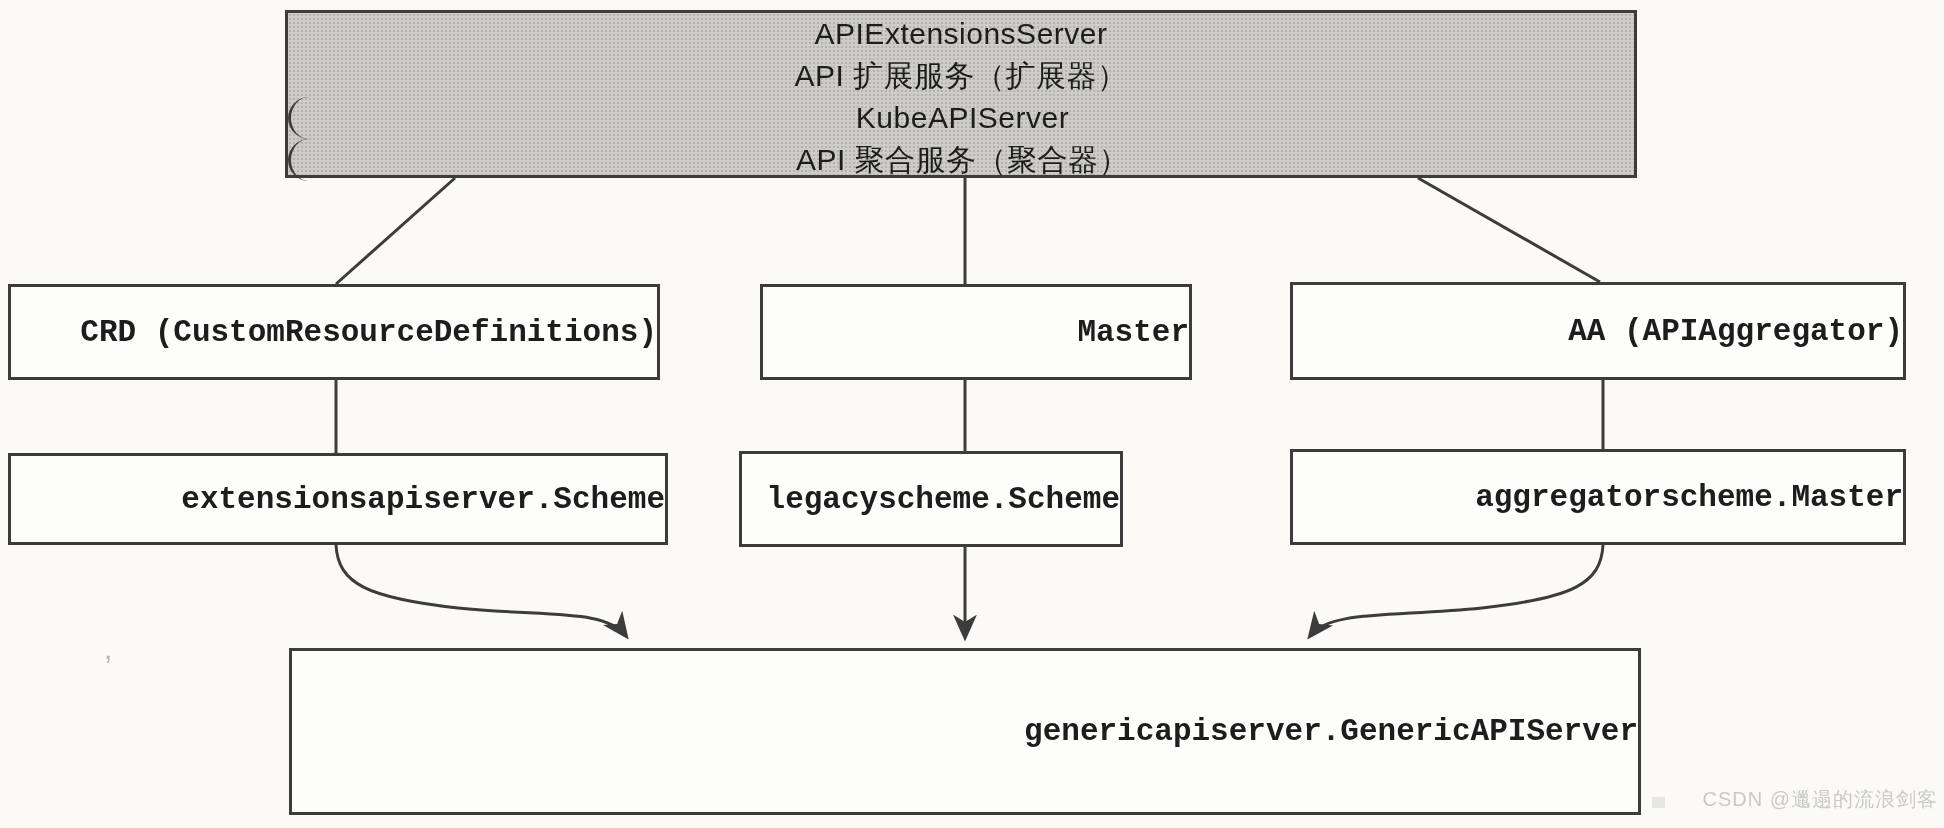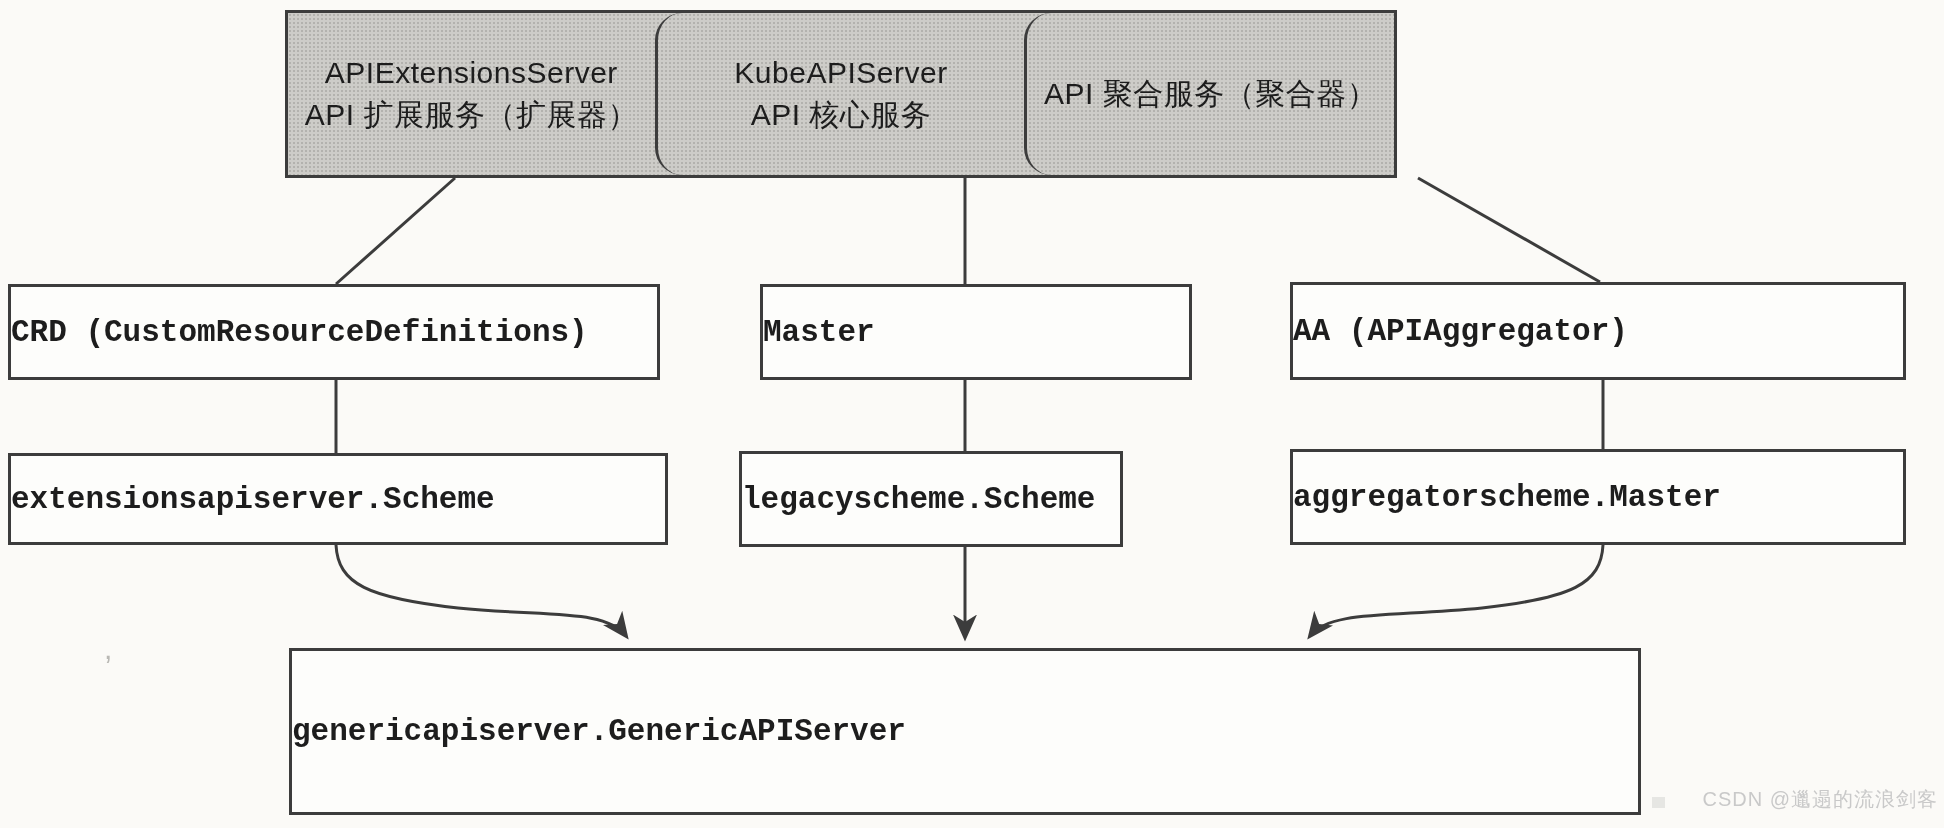--- a/index.html
+++ b/index.html
@@ -15,39 +15,40 @@
   body{background:#ffffff;font-family:"Liberation Sans",sans-serif;}
   .canvas{
     position:relative;width:1944px;height:828px;
     background:var(--page-bg);overflow:hidden;
   }
   svg.connectors{position:absolute;left:0;top:0;width:1944px;height:828px;}
   .connector{stroke:var(--border);stroke-width:3;fill:none;}
   .arrowhead-fill{fill:var(--border);}
 
   .top-band{
-    position:absolute;left:285px;top:10px;width:1112px;height:168px;
+    position:absolute;left:285px;top:10px;width:1352px;height:168px;
     border:3px solid var(--border);
     background-color:var(--band-fill);
     background-image:radial-gradient(circle,var(--band-dot) 1px,transparent 1.3px);
     background-size:4px 4px;
     display:flex;
+    flex-direction:column;
   }
   .band-section{
     flex:1 1 0;display:flex;flex-direction:column;
     align-items:center;justify-content:center;
     font-size:30px;line-height:42px;color:var(--text);
     text-align:center;letter-spacing:0.5px;
   }
   .band-section + .band-section{border-left:3px solid var(--border);border-radius:27px;}
 
   .node{
     position:absolute;border:3px solid var(--border);
     background:var(--box-fill);
-    display:flex;align-items:center;justify-content:flex-start;
+    display:flex;align-items:center;justify-content:flex-end;
     font-family:"Liberation Mono","DejaVu Sans Mono",monospace;
     font-weight:700;font-size:31px;color:var(--text);
     white-space:nowrap;
   }
   .node-crd   {left:8px;   top:284px;width:652px;height:96px;}
   .node-master{left:760px; top:284px;width:432px;height:96px;}
   .node-aa    {left:1290px;top:282px;width:616px;height:98px;}
   .node-ext   {left:8px;   top:453px;width:660px;height:92px;}
   .node-legacy{left:739px; top:451px;width:384px;height:96px;}
   .node-agg   {left:1290px;top:449px;width:616px;height:96px;}
@@ -91,21 +92,20 @@
     <path class="connector" marker-end="url(#arrow)" d="M 1603 545 C 1601 584, 1572 598, 1482 608 C 1392 617, 1330 610, 1310 636"></path>
   </svg>
 
   <div class="top-band">
     <div class="band-section">
       <span>APIExtensionsServer</span>
       <span>API 扩展服务（扩展器）</span>
     </div>
     <div class="band-section">
       <span>KubeAPIServer</span>
-      <span>API 核心服务</span>
     </div>
     <div class="band-section">
       <span>API 聚合服务（聚合器）</span>
     </div>
   </div>
 
   <div class="node node-crd">
     <span>CRD (CustomResourceDefinitions)</span>
   </div>
   <div class="node node-master">

